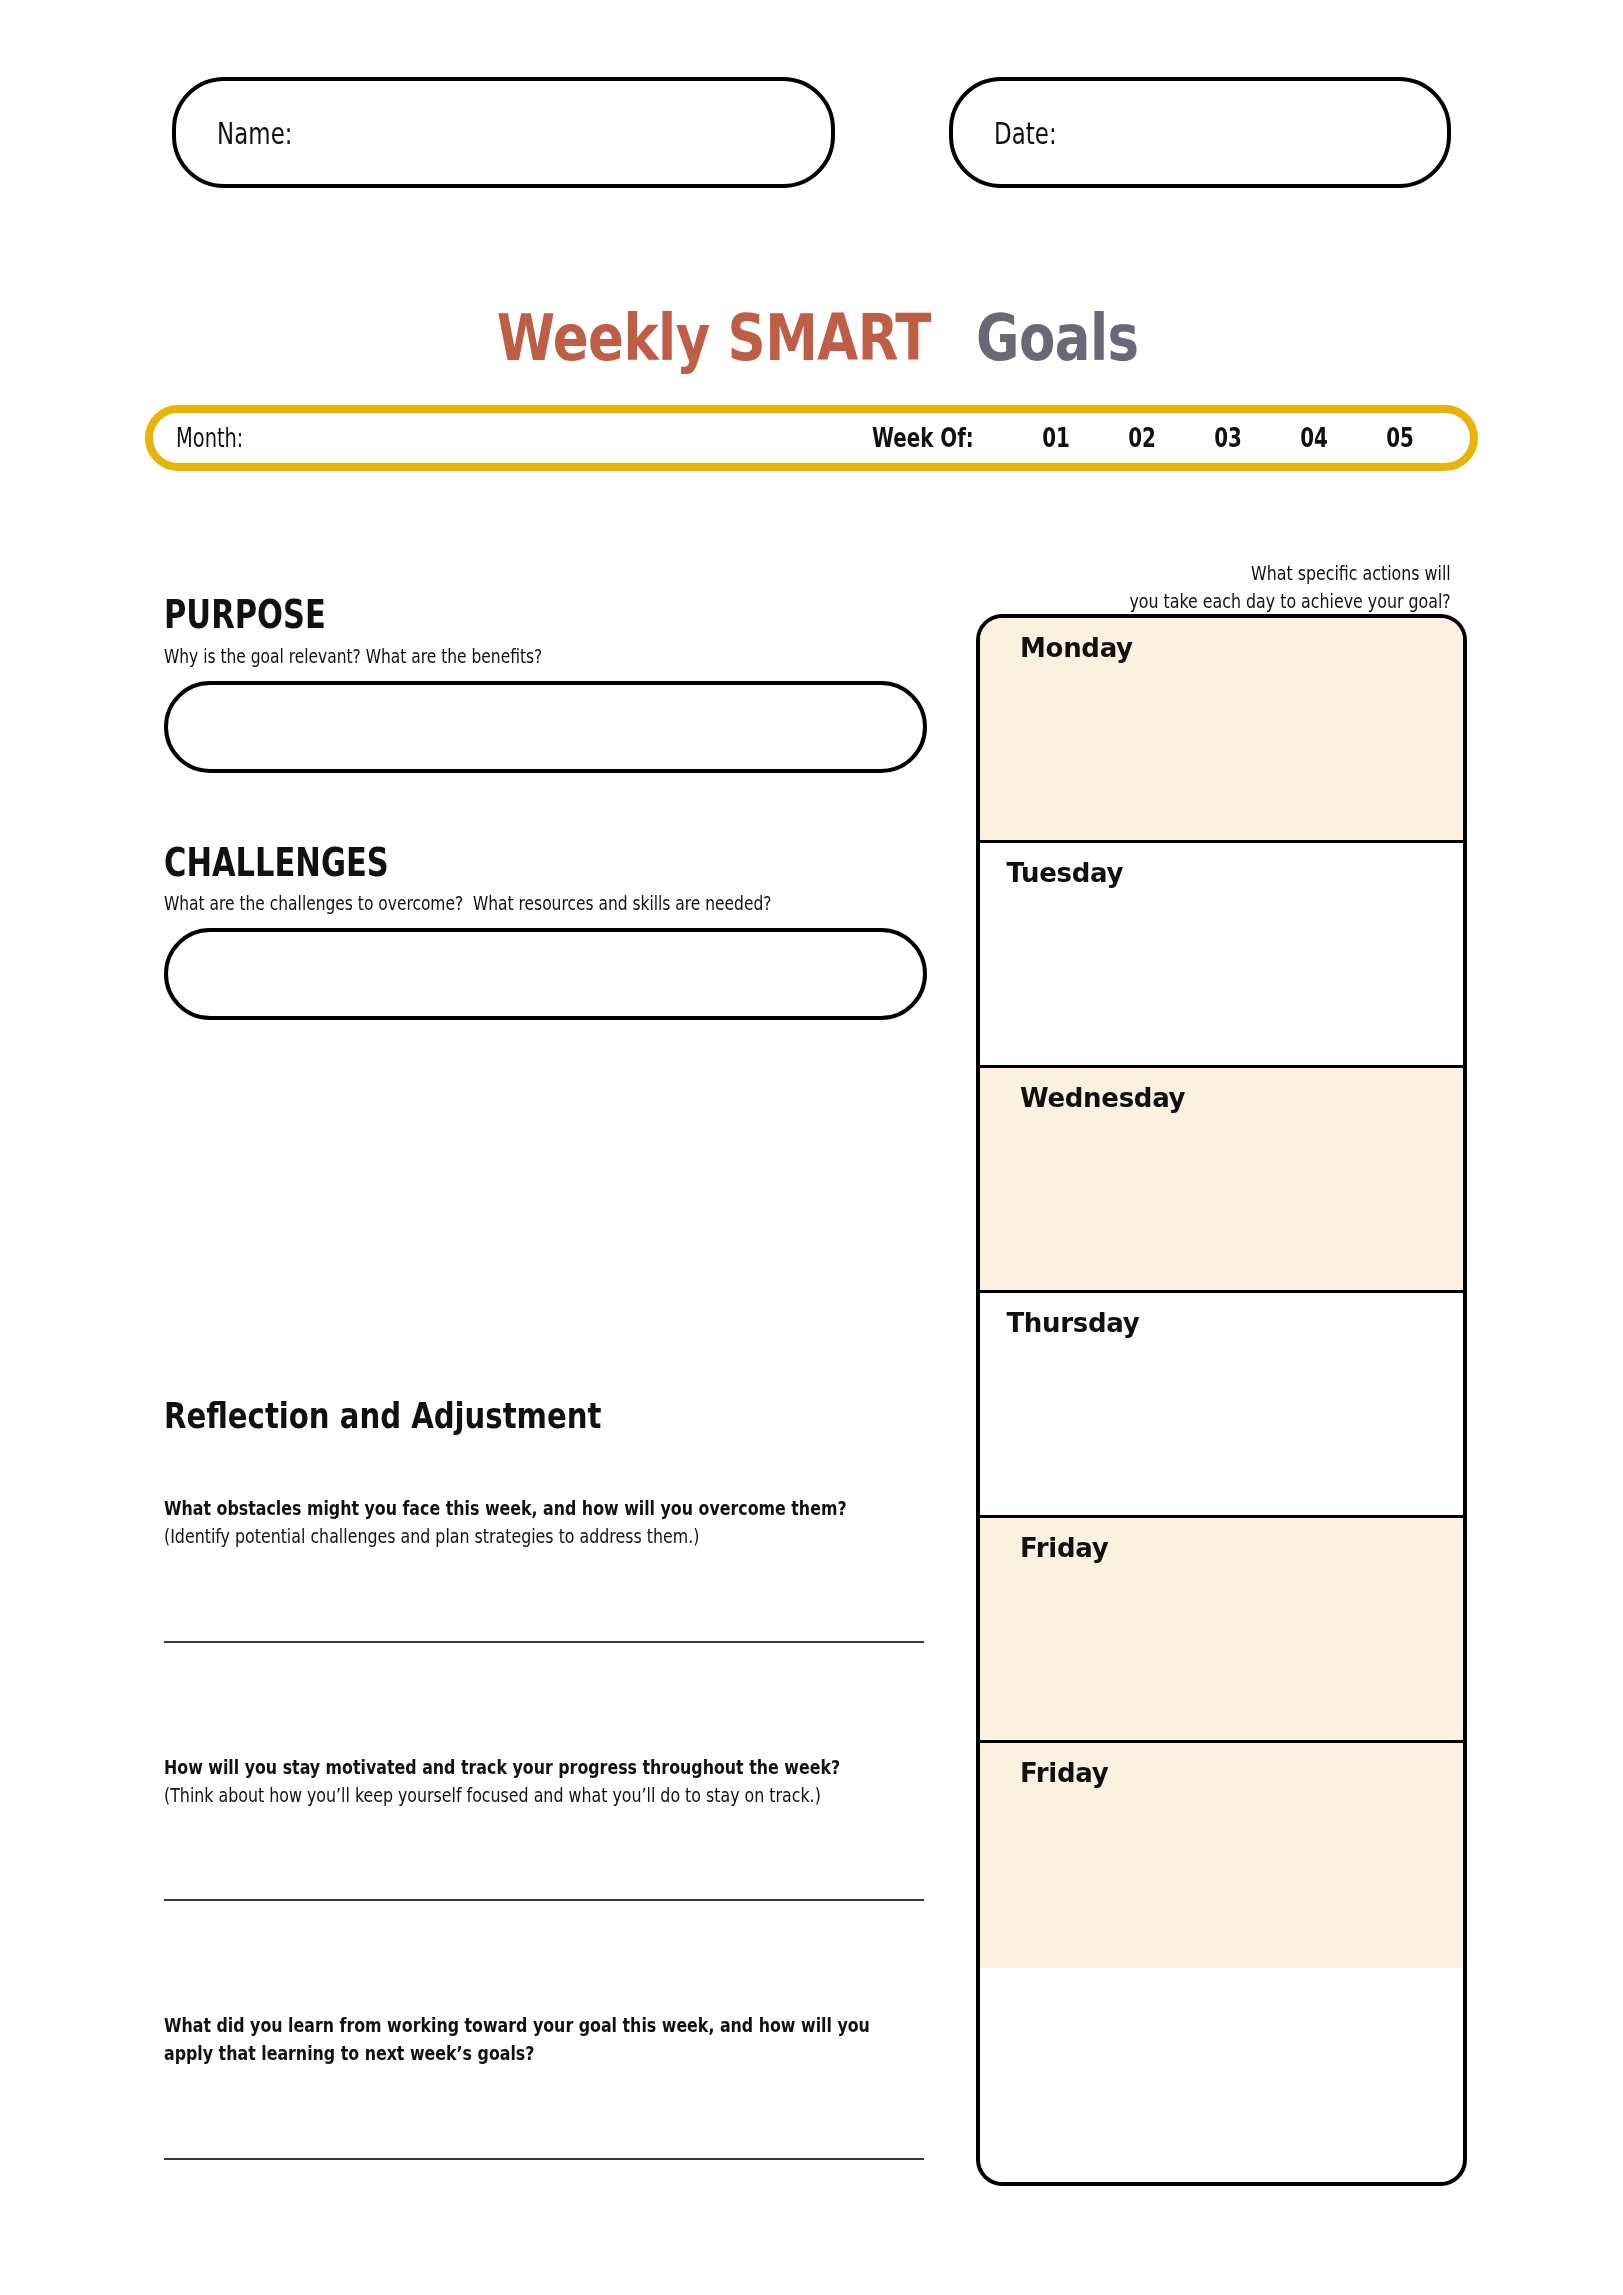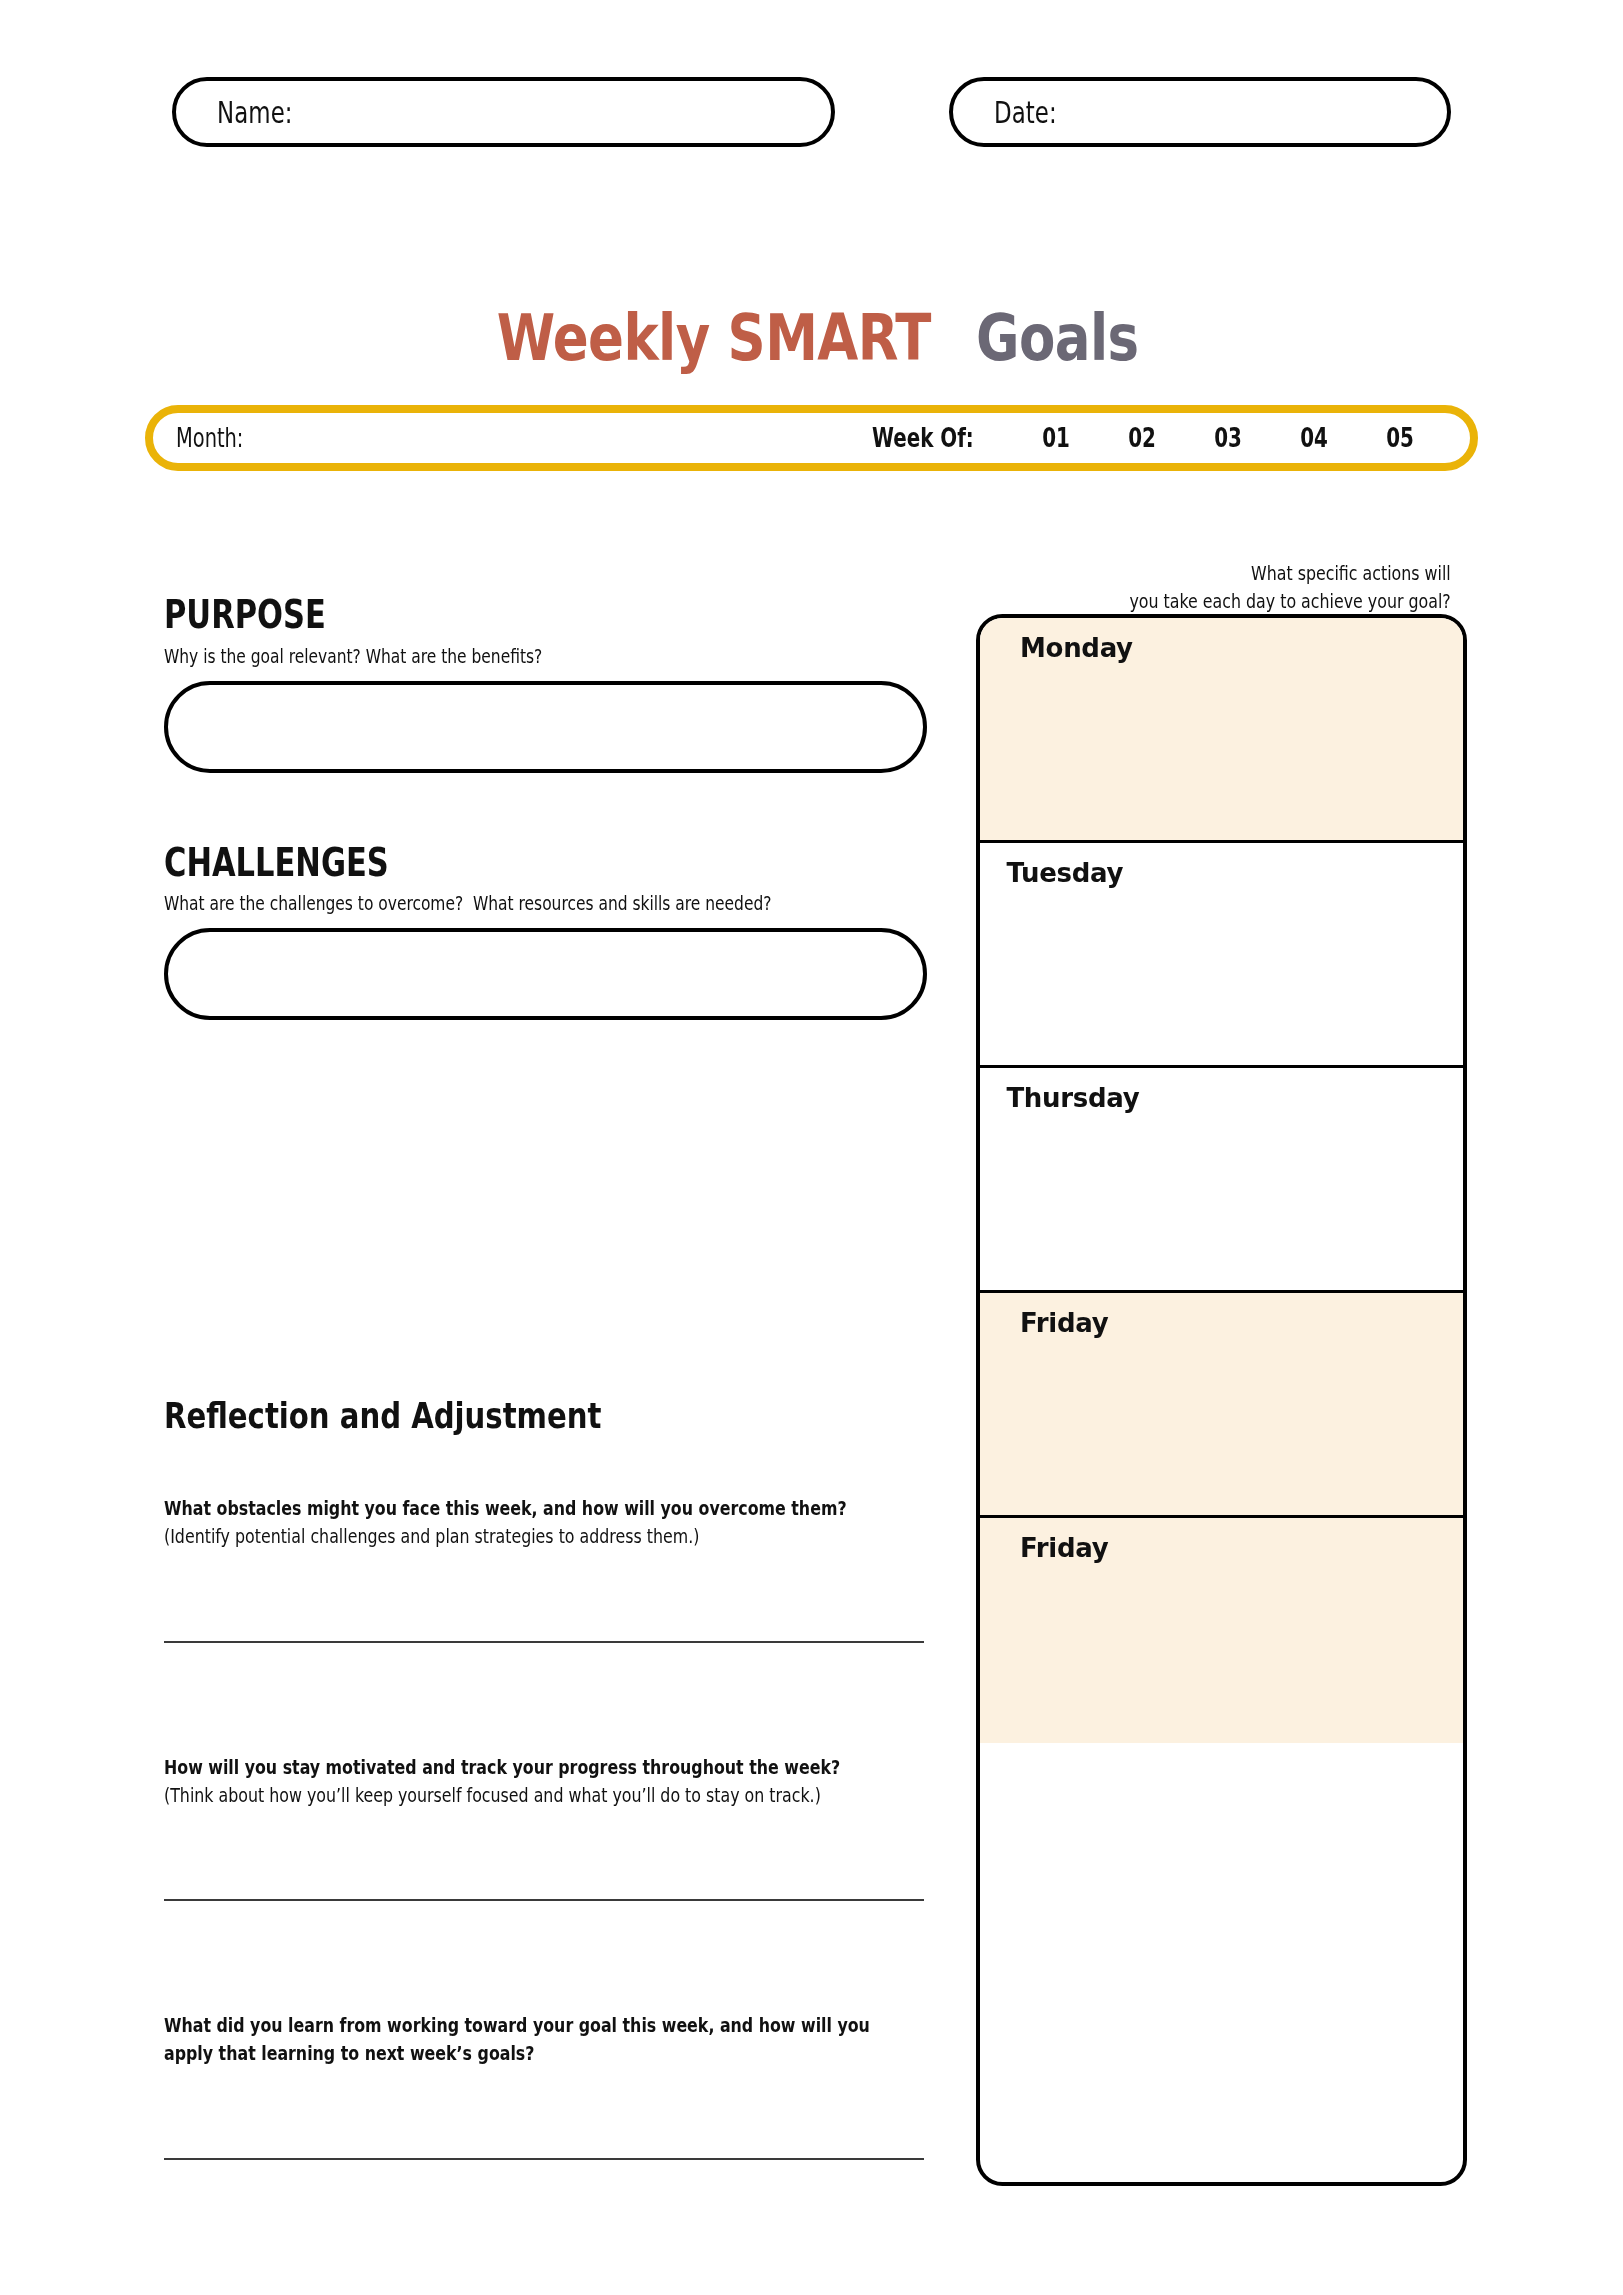--- a/index.html
+++ b/index.html
@@ -33,21 +33,21 @@
     justify-content: space-between;
     align-items: flex-start;
   }
   .pill {
     border: 4.6px solid #000000;
     border-radius: 52px;
     background: #ffffff;
     box-sizing: border-box;
     display: flex;
     align-items: center;
-    height: 70px;
+    height: 111px;
   }
   .pill-name { width: 663px; padding-left: 41px; }
   .pill-date { width: 502px; padding-left: 41px; }
   .pill-label {
     font-size: 31px;
     font-weight: 400;
     letter-spacing: 0.1px;
     font-family: "DejaVu Sans Condensed", "Liberation Sans Narrow", "Liberation Sans", sans-serif;
     transform: scaleX(0.82);
     transform-origin: left center;
@@ -315,20 +315,23 @@
     <span>you take each day to achieve your goal?</span>
   </div>
 
   <div class="days-table">
     <div class="day-cell tint">
       <span class="day-label">Monday</span>
     </div>
     <div class="day-cell">
       <span class="day-label">Tuesday</span>
     </div>
+    <div class="day-cell tint">
+      <span class="day-label">Wednesday</span>
+    </div>
     <div class="day-cell">
       <span class="day-label">Thursday</span>
     </div>
     <div class="day-cell tint">
       <span class="day-label">Friday</span>
     </div>
     <div class="day-cell tint">
       <span class="day-label">Friday</span>
     </div>
   </div>

